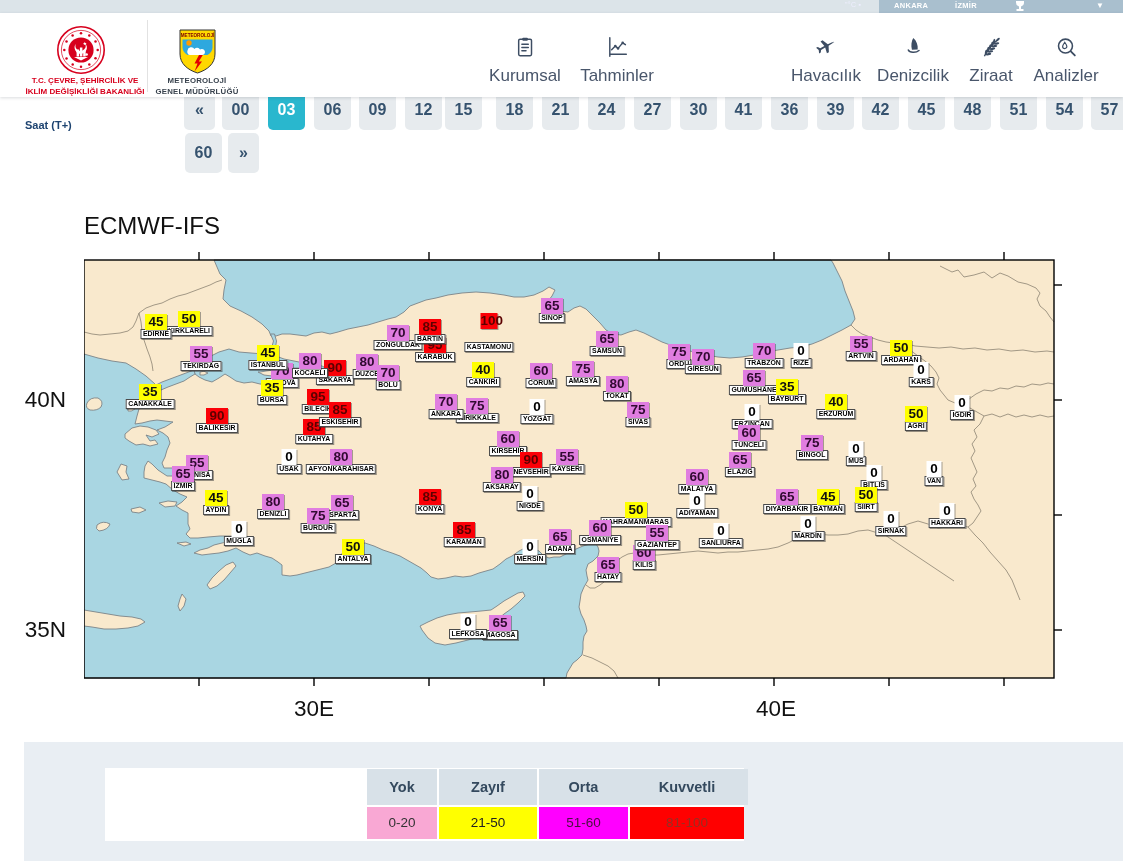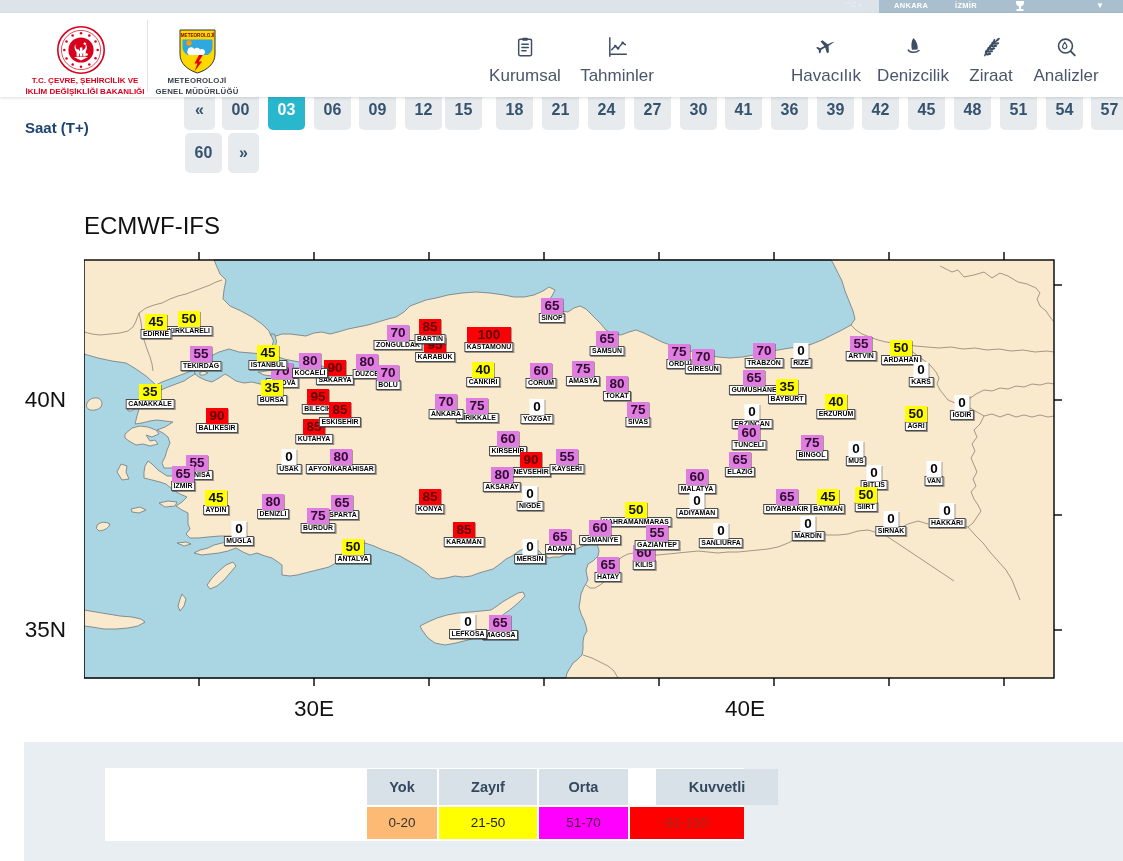--- a/index.html
+++ b/index.html
@@ -12,21 +12,21 @@
 #topbar .t{position:absolute;top:1px;color:#fff;font-size:9px;font-weight:bold;letter-spacing:.3px}
 
 #header{position:absolute;left:0;top:13px;width:1123px;height:84px;background:#fff;
  box-shadow:0 1px 3px rgba(50,60,70,.18);z-index:5}
 #hdiv{position:absolute;left:147px;top:7px;width:1px;height:72px;background:#e2e2e2}
 .minred{position:absolute;color:#d7001d;font-weight:bold;font-size:8px;width:170px;text-align:center;letter-spacing:0px}
 .mgmtxt{position:absolute;color:#39434e;font-weight:bold;font-size:7.8px;width:170px;text-align:center;letter-spacing:.2px}
 .nav{position:absolute;top:23px;text-align:center;color:#49566b;font-size:17px;white-space:nowrap}
 .nav svg{display:block;margin:0 auto 8px auto}
 
-#saat{position:absolute;left:25px;top:119px;color:#1d4370;font-weight:bold;font-size:15px}
+#saat{position:absolute;left:25px;top:119px;color:#1d4370;font-weight:bold;font-size:11px}
 .btn{position:absolute;height:40px;border-radius:5px;background:#e7ebee;color:#35526e;
  font-size:16px;font-weight:bold;text-align:center;line-height:40px}
 .btn.on{background:#29b7ce;color:#fff}
 
 .mt{position:absolute;top:213px;font-size:24px;color:#111;line-height:25px;white-space:nowrap}
 .axl{position:absolute;font-size:22.5px;color:#111;white-space:nowrap}
 
 .vb{position:absolute;height:16px;line-height:16px;text-align:center;font-weight:bold;
  font-size:13.5px;transform:translateX(-50%);box-shadow:1px 1px 0 rgba(60,60,60,.45)}
 .vb.w{background:#fff;color:#000}
@@ -158,21 +158,21 @@
 <div class="btn" style="left:954px;top:90px;width:37px">48</div>
 <div class="btn" style="left:1000px;top:90px;width:37px">51</div>
 <div class="btn" style="left:1046px;top:90px;width:37px">54</div>
 <div class="btn" style="left:1091px;top:90px;width:37px">57</div>
 <div class="btn" style="left:185px;top:133px;width:37px">60</div>
 <div class="btn" style="left:228px;top:133px;width:31px">»</div>
 <div class="mt" style="left:84px">ECMWF-IFS</div>
 <div class="axl" style="left:66px;top:387px;transform:translateX(-100%)">40N</div>
 <div class="axl" style="left:66px;top:617px;transform:translateX(-100%)">35N</div>
 <div class="axl" style="left:314px;top:696px;transform:translateX(-50%)">30E</div>
-<div class="axl" style="left:745px;top:696px;transform:translateX(-50%)">40E</div>
+<div class="axl" style="left:776px;top:696px;transform:translateX(-50%)">40E</div>
 <svg class="abs" style="left:84px;top:252px" width="978" height="442" viewBox="84 252 978 442">
 <rect x="84" y="260" width="970" height="418" fill="#f9e9cd"></rect>
 <g stroke="#7c8388" stroke-width="0.9" fill="#a9d6e2">
 <path d="M214,260 L217,267 220,274 226,280 224,290 223,299 230,306 241,311 252,317 262,324 269,331 271,336 276,336 282,334 290,334 298,335 306,336 314,333 322,332 330,334 338,332 348,329 358,327 368,325 378,322 388,319 396,317 404,312 410,306 418,303 426,300 436,298 448,295 462,293 476,292 490,293 504,295 514,297 524,297 534,295 543,291 549,287 555,290 552,296 548,301 552,307 560,311 568,312 574,308 580,306 586,309 592,315 600,323 606,330 613,334 621,335 629,332 636,330 644,333 652,337 662,342 673,346 684,350 695,352 706,355 718,357 730,358 742,357 754,355 766,352 778,350 790,348 801,347 812,344 822,340 832,335 842,330 851,325 855,319 853,311 849,301 845,291 842,281 837,271 833,263 831,260 Z"></path>
 <path d="M193,371 L196,367 201,362 209,357 219,352 229,349 239,352 251,353 263,354 272,354 276,356 284,359 294,361 304,363 314,364 322,366 326,368 318,369 308,368 298,368 288,368 280,368 274,370 266,371 260,372 258,372 264,375 272,376 280,378 284,380 276,382 268,384 260,384 252,382 244,383 236,381 230,377 225,374 219,378 212,382 205,380 199,377 195,374 Z"></path>
 <path d="M270.5,334 L273.5,341 271.5,348 273,355 276.5,354 275.5,347 276.5,341 274.5,334 Z"></path>
 <path d="M194,370 L186,373 178,376 170,379 162,382 156,385 152,389 155,393 161,390 168,387 176,384 184,381 190,377 195,374 Z"></path>
 <path d="M84,354 L98,358 112,361 126,363 136,369 146,376 155,384 152,389 150,393 146,396 142,399 140,403 139,409 137,416 135,424 142,423 150,421 157,420 165,421 173,422 165,427 157,430 163,433 168,437 170,443 167,450 165,457 162,463 164,468 172,468 180,470 183,473 175,476 167,476 158,470 152,464 148,461 145,466 144,472 144,478 152,480 160,482 166,484 173,490 180,494 187,497 182,502 176,506 182,510 188,513 188,519 188,524 190,529 186,534 190,538 198,538 208,537 220,536 230,536 237,536 230,541 222,543 214,545 208,548 200,550 194,553 202,555 210,554 219,553 228,551 236,548 243,552 250,555 257,553 265,556 272,558 278,562 282,565 282,571 282,575 290,576 297,575 305,573 313,571 321,569 329,567 336,563 341,556 344,549 347,543 356,544 365,543 374,546 383,550 392,553 400,556 407,560 414,564 421,568 427,573 431,577 438,579 446,578 455,576 463,577 471,576 479,573 486,571 493,569 500,564 506,559 512,556 519,551 527,547 534,549 539,551 544,556 549,558 554,557 560,557 566,554 571,551 576,549 583,546 590,544 596,544 598,547 599,551 598,556 593,561 588,564 586,570 587,576 588,580 584,587 581,594 580,601 579,607 581,614 584,620 586,626 587,631 584,636 583,642 583,649 582,655 577,660 573,663 570,668 567,673 566,678 L84,678 Z"></path>
 </g>
 <g stroke="#7c8388" stroke-width="0.9" fill="#f9e9cd">
@@ -257,21 +257,21 @@
     <div class="vb v" style="left:367px;top:354px;width:22px">80</div>
 <div class="cl" style="left:388px;top:380px">BOLU</div>
     <div class="vb v" style="left:388px;top:365px;width:22px">70</div>
 <div class="cl" style="left:398px;top:340px">ZONGULDAK</div>
     <div class="vb v" style="left:398px;top:325px;width:22px">70</div>
 <div class="cl" style="left:435px;top:352px">KARABUK</div>
     <div class="vb r" style="left:435px;top:337px;width:22px">95</div>
 <div class="cl" style="left:430px;top:334px">BARTIN</div>
     <div class="vb r" style="left:430px;top:319px;width:22px">85</div>
 <div class="cl" style="left:489px;top:342px">KASTAMONU</div>
-    <div class="vb r" style="left:489px;top:327px;width:44px">100</div>
+    <div class="vb r" style="left:489px;top:313px;width:17px">100</div>
 <div class="cl" style="left:552px;top:313px">SINOP</div>
     <div class="vb v" style="left:552px;top:298px;width:22px">65</div>
 <div class="cl" style="left:607px;top:346px">SAMSUN</div>
     <div class="vb v" style="left:607px;top:331px;width:22px">65</div>
 <div class="cl" style="left:217px;top:423px">BALIKESIR</div>
     <div class="vb r" style="left:217px;top:408px;width:22px">90</div>
 <div class="cl" style="left:318px;top:404px">BILECIK</div>
     <div class="vb r" style="left:318px;top:389px;width:22px">95</div>
 <div class="cl" style="left:314px;top:434px">KUTAHYA</div>
     <div class="vb r" style="left:314px;top:419px;width:22px">85</div>
@@ -400,18 +400,18 @@
 <div class="cl" style="left:500px;top:630px">MAGOSA</div>
     <div class="vb v" style="left:500px;top:615px;width:22px">65</div>
 <div class="cl" style="left:468px;top:629px">LEFKOSA</div>
     <div class="vb w" style="left:468px;top:614px;width:15px">0</div>
 
 <div id="panel"></div>
 <div class="abs" style="left:105px;top:768px;width:639px;height:73px;background:#fff"></div>
 <div class="lgc" style="left:367px;width:70px">Yok</div>
 <div class="lgc" style="left:439px;width:98px">Zayıf</div>
 <div class="lgc" style="left:539px;width:89px">Orta</div>
-<div class="lgc" style="left:656px;width:122px">Kuvvetli</div>
-<div class="lgv" style="left:367px;width:70px;background:#fdba74;color:#333">0-20</div>
+<div class="lgc" style="left:626px;width:122px">Kuvvetli</div>
+<div class="lgv" style="left:367px;width:70px;background:#f9a8d4;color:#333">0-20</div>
 <div class="lgv" style="left:439px;width:98px;background:#ffff00;color:#222">21-50</div>
-<div class="lgv" style="left:539px;width:89px;background:#ff00ff;color:#4a1040">51-70</div>
+<div class="lgv" style="left:539px;width:89px;background:#ff00ff;color:#4a1040">51-60</div>
 <div class="lgv" style="left:630px;width:114px;background:#ff0000;color:#952f23">81-100</div>
 
 </div>
 </body></html>

